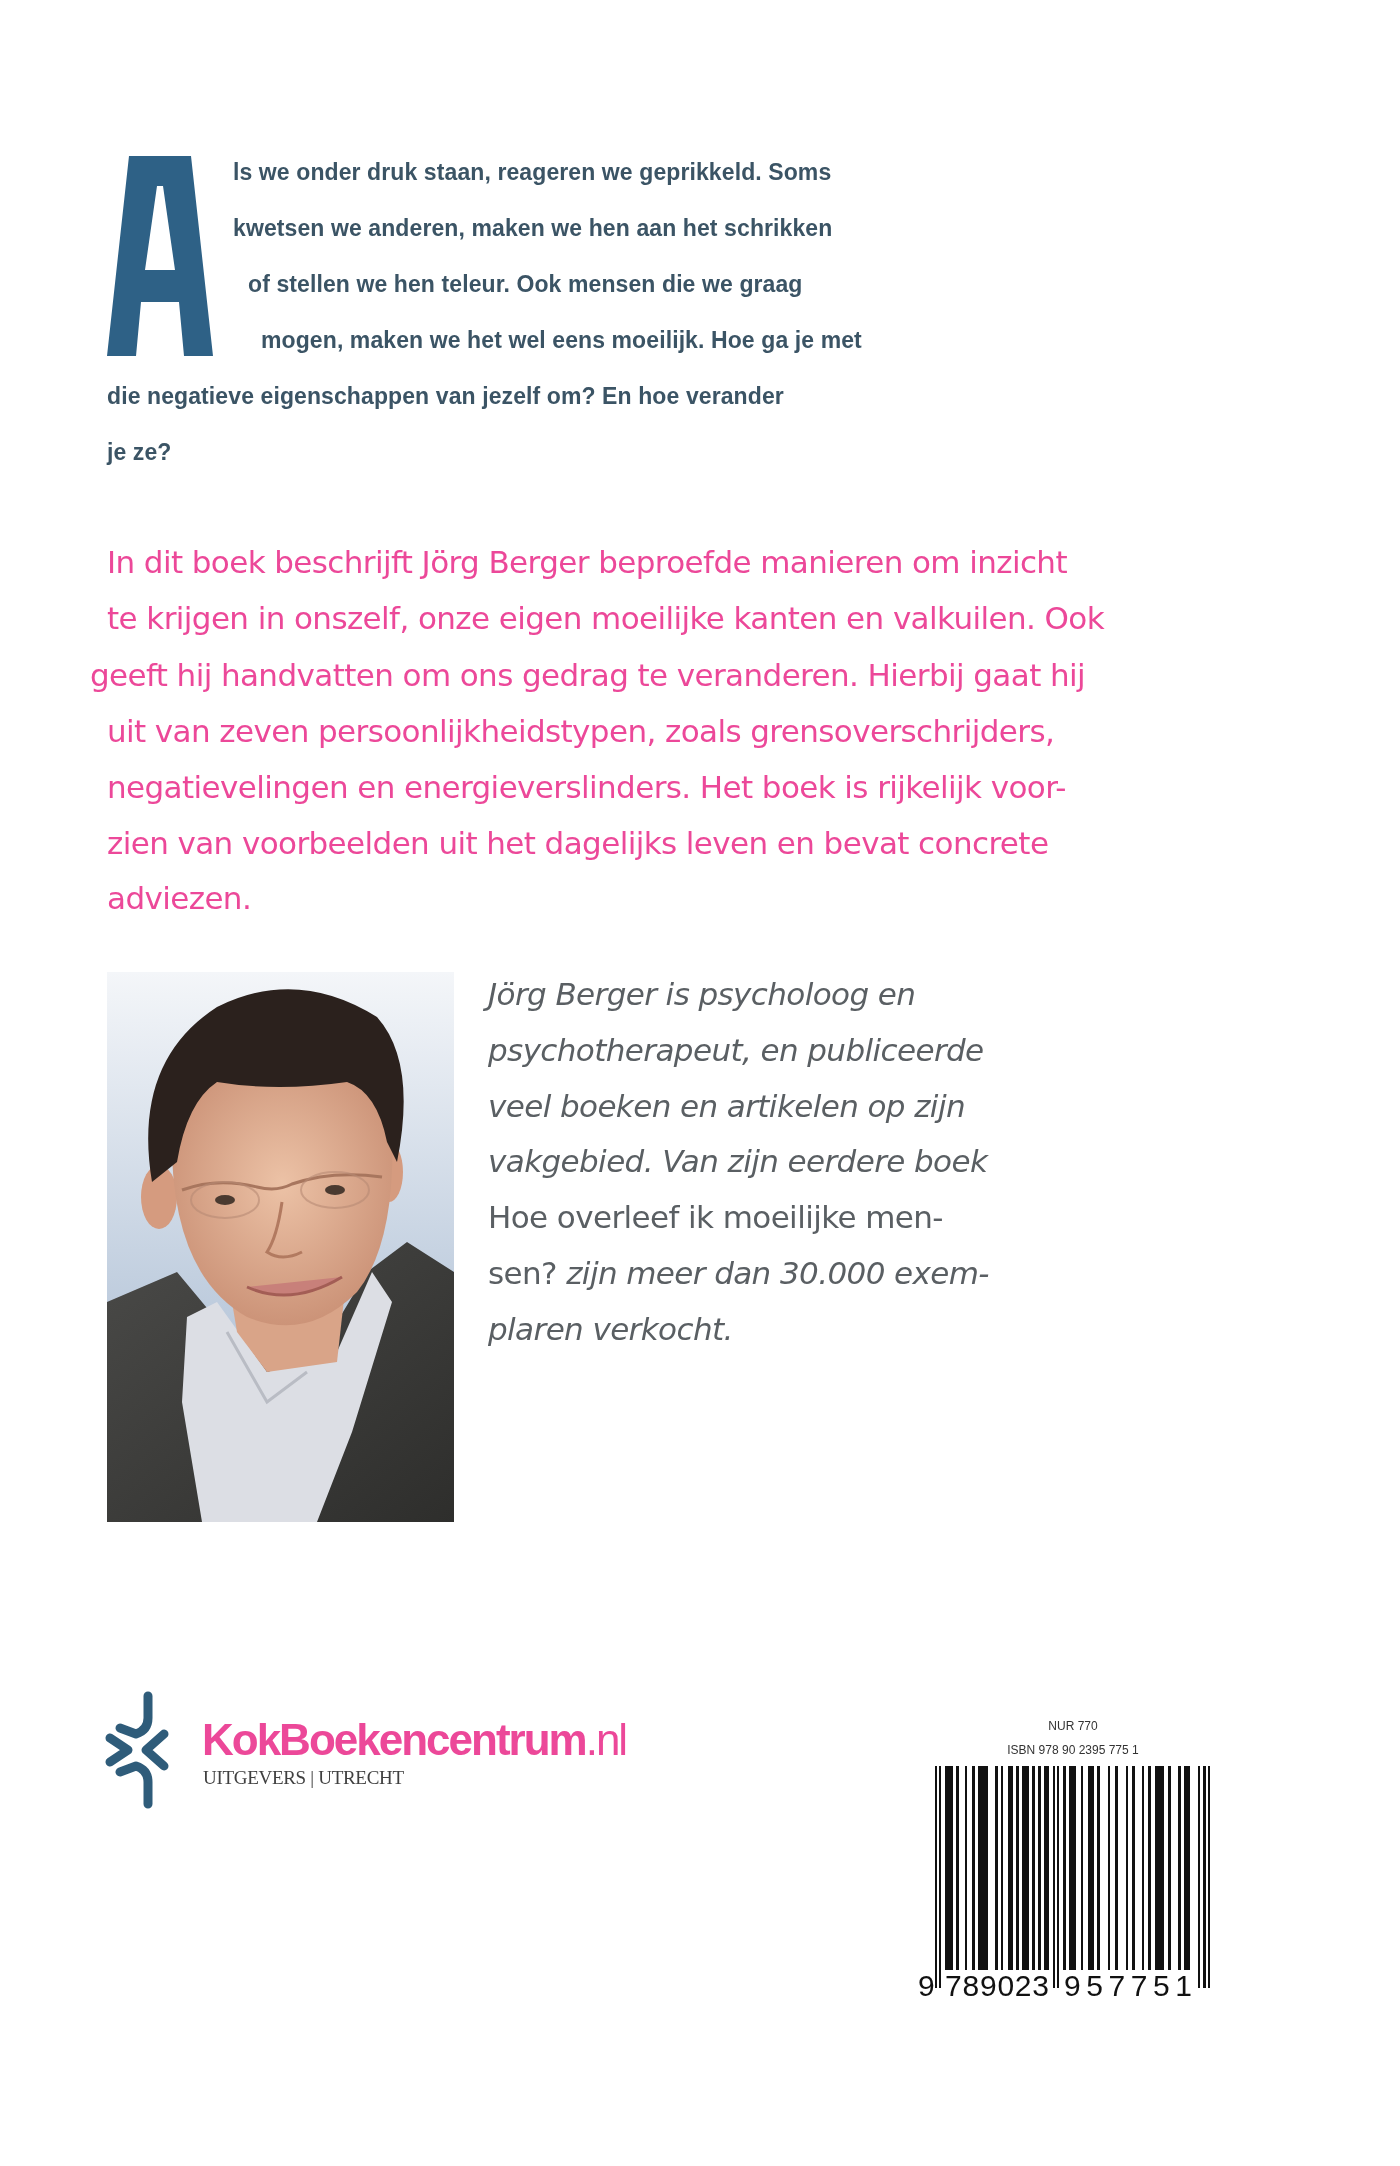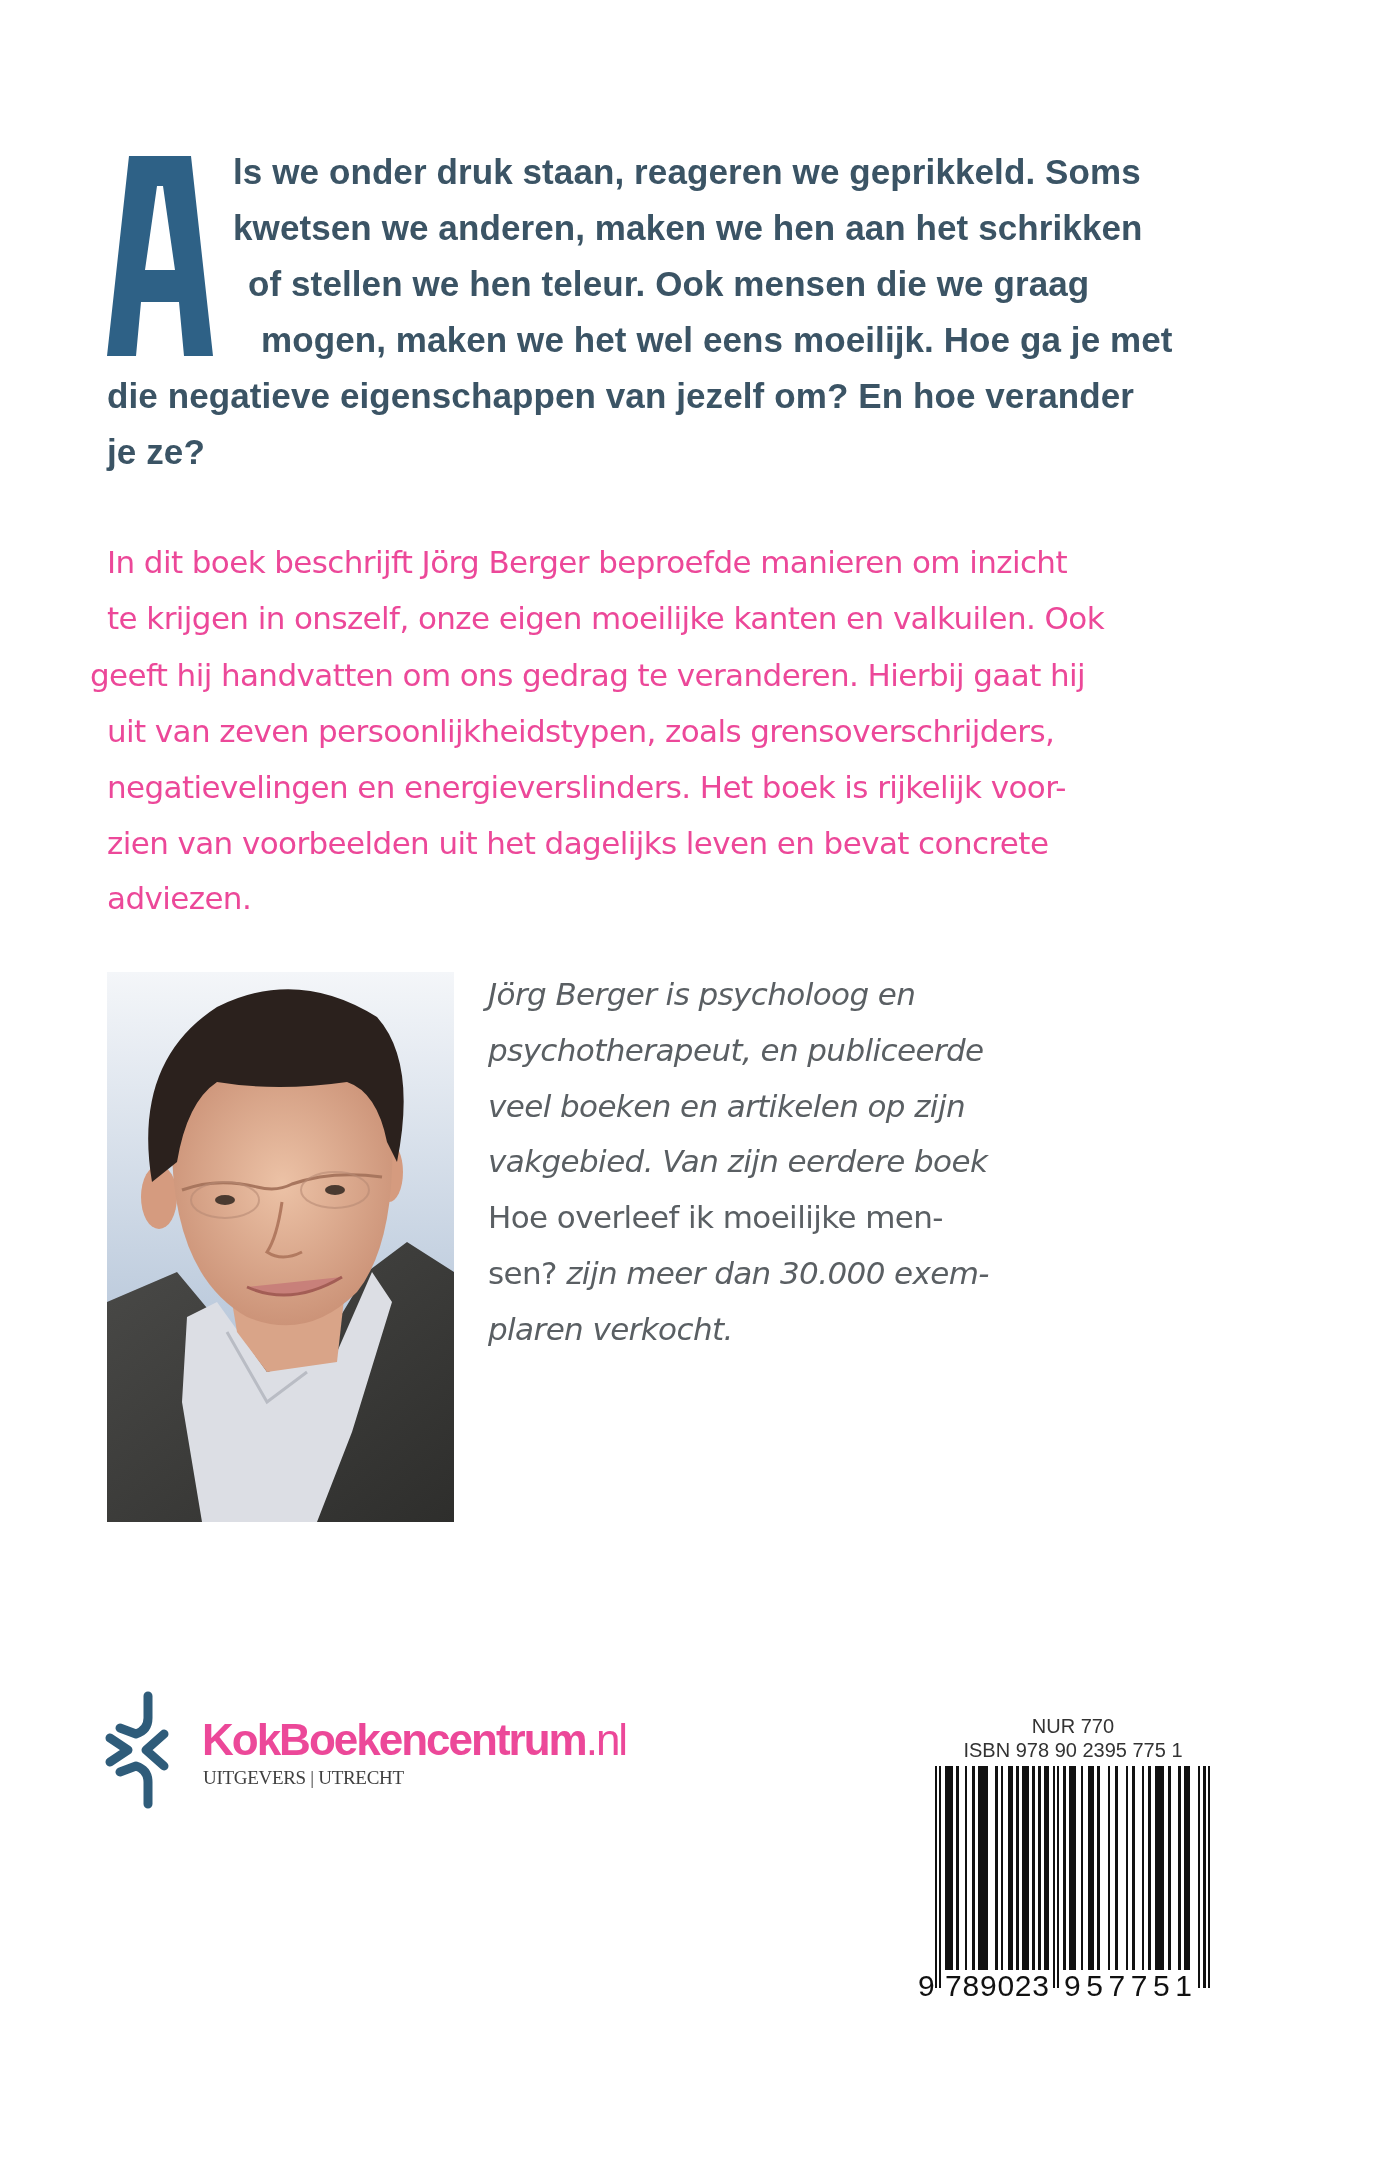--- a/index.html
+++ b/index.html
@@ -1,28 +1,28 @@
 <!DOCTYPE html>
 <html><head>
 <meta charset="utf-8">
 <style>
   html, body { margin: 0; padding: 0; background: #ffffff; }
   body { width: 1400px; height: 2166px; position: relative; overflow: hidden; }
   .line { position: absolute; white-space: nowrap; line-height: 56px; height: 56px; }
-  .lead { font-family: "Liberation Sans", sans-serif; font-weight: bold; font-size: 35px; color: #3b5465; letter-spacing: 0.1px; }
+  .lead { font-family: "Liberation Sans", sans-serif; font-weight: bold; font-size: 23px; color: #3b5465; letter-spacing: 0.1px; }
   .body { font-family: "DejaVu Sans", sans-serif; font-weight: normal; font-size: 31px; color: #ec4899; letter-spacing: -0.6px; }
   .bio { font-family: "DejaVu Sans", sans-serif; font-size: 31px; color: #5a5f63; letter-spacing: -0.6px; }
   .it { font-style: italic; }
   .dropcap { position: absolute; left: 107px; top: 156px; width: 106px; height: 200px; }
   .photo { position: absolute; left: 107px; top: 972px; width: 347px; height: 550px; overflow: hidden; }
   .logo-icon { position: absolute; left: 102px; top: 1690px; width: 70px; height: 120px; }
   .logo-name { position: absolute; left: 202px; top: 1716px; font-family: "Liberation Sans", sans-serif; font-weight: bold; font-size: 44px; color: #ec4899; letter-spacing: -2px; line-height: 48px; white-space: nowrap; }
   .logo-name .tld { font-weight: normal; }
   .logo-sub { position: absolute; left: 203px; top: 1767px; font-family: Liberation Serif, serif; font-size: 19px; color: #404040; letter-spacing: -0.3px; white-space: nowrap; line-height: 22px; }
-  .nur { position: absolute; left: 935px; width: 276px; text-align: center; font-family: "Liberation Sans", sans-serif; font-size: 20px; color: #333; line-height: 20px; white-space: nowrap; }
+  .nur { position: absolute; left: 935px; width: 276px; text-align: center; font-family: "Liberation Sans", sans-serif; font-size: 12px; color: #333; line-height: 20px; white-space: nowrap; }
   .barcode { position: absolute; left: 918px; top: 1764px; width: 300px; height: 240px; }
 </style>
 </head>
 <body>
 
 <svg class="dropcap" viewBox="0 0 106 200">
   <path d="M22 0 L84 0 L106 200 L77 200 L72 146 L34 146 L29 200 L0 200 Z M38 114 L68 114 L56 30 L50 30 Z" fill="#2e6186" fill-rule="evenodd"></path>
 </svg>
 
 <div>

